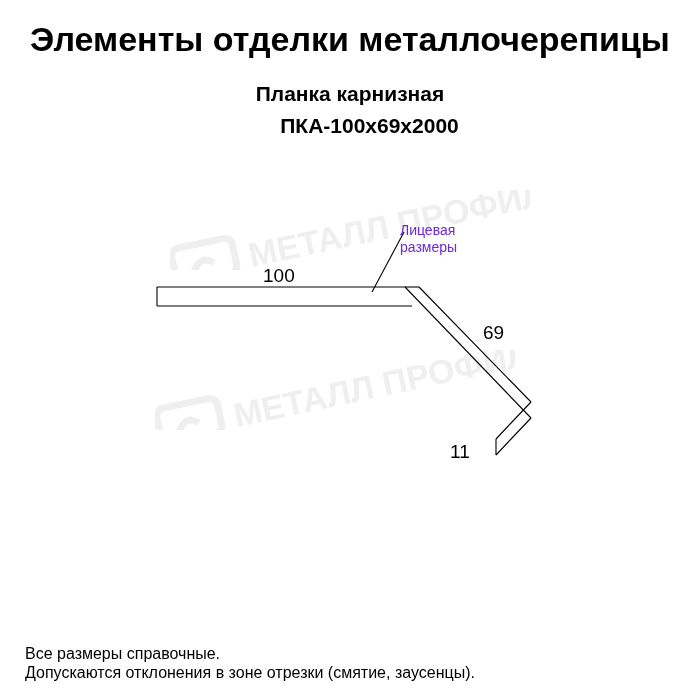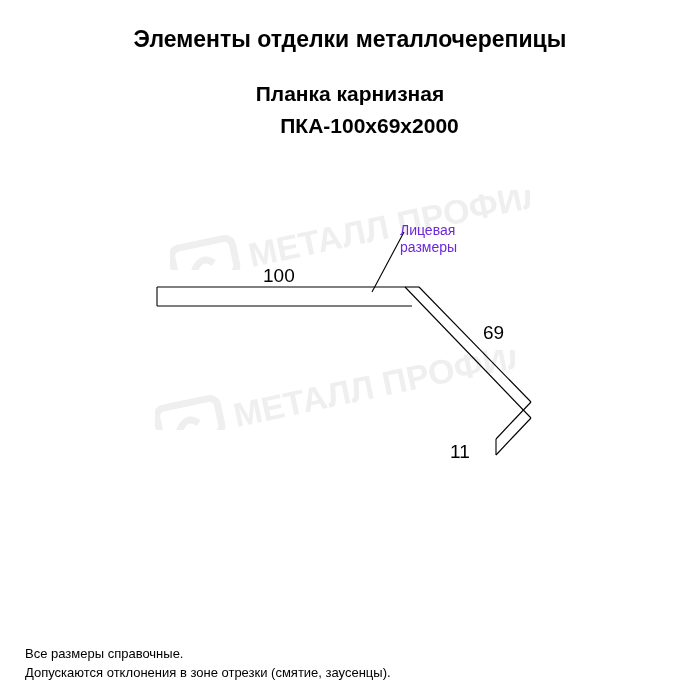--- a/index.html
+++ b/index.html
@@ -21,21 +21,21 @@
     height: 700px;
   }
   .title-block {
     position: absolute;
     top: 24px;
     left: 0;
     width: 700px;
     text-align: center;
   }
   .main-title {
-    font-size: 23px;
+    font-size: 34px;
     font-weight: bold;
     letter-spacing: 0px;
     margin: 0;
     line-height: 30px;
   }
   .sub-title {
     font-size: 21px;
     font-weight: bold;
     margin: 0;
     margin-top: 27px;
@@ -79,21 +79,21 @@
     top: 222px;
     font-size: 14px;
     line-height: 17px;
     color: #6d28d9;
     width: 110px;
   }
   .footer {
     position: absolute;
     left: 25px;
     bottom: 18px;
-    font-size: 13px;
+    font-size: 16px;
     line-height: 19px;
     color: #000;
   }
   .footer div { white-space: nowrap; }
   .wm {
     position: absolute;
     opacity: 1;
   }
   .wm svg { display: block; }
 </style>

